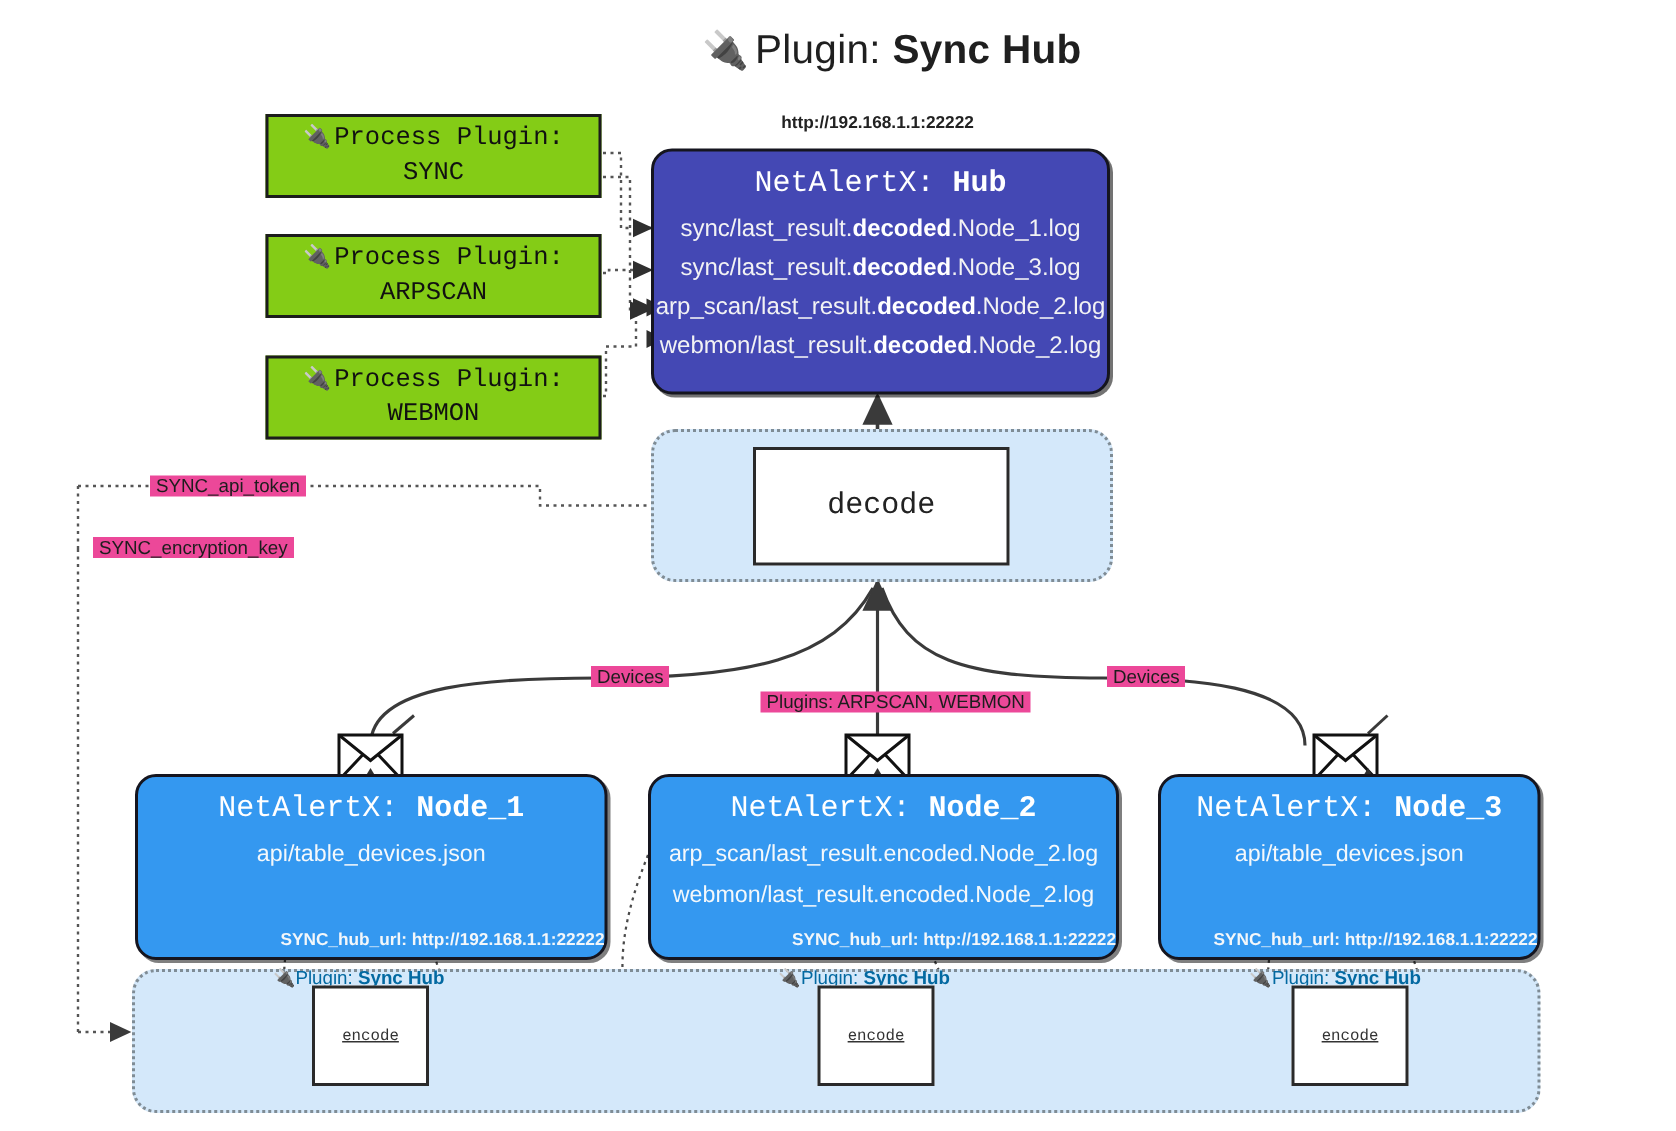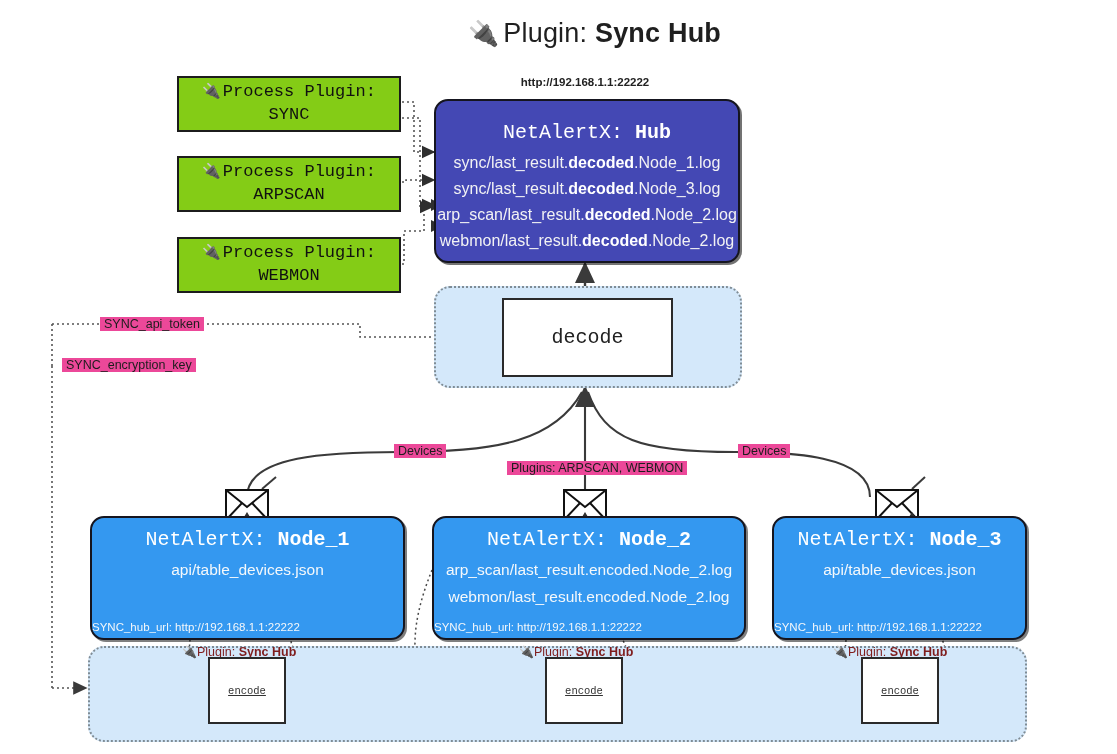--- a/index.html
+++ b/index.html
@@ -18,56 +18,56 @@
         font-size:17px;line-height:1.35;color:#111;
         display:flex;flex-direction:column;align-items:center;justify-content:center;}
   .mbox .l1{white-space:nowrap;}
   .mbox .l2{white-space:nowrap;}
   .mbox .plug{font-family:"DejaVu Sans",sans-serif;font-size:15px;margin-right:2px;}
 
   .hub{position:absolute;left:434px;top:99px;width:302px;height:160px;
        background:#4448b4;border:2px solid #15151f;border-radius:14px;
        box-shadow:2px 2px 0 rgba(0,0,0,.55);}
   .hub .hdr{font-family:"Liberation Mono","DejaVu Sans Mono",monospace;
-       font-size:20px;color:#fff;text-align:center;margin-top:20px;}
+       font-size:20px;color:#fff;text-align:center;margin-top:10px;}
   .hub .hdr b{font-weight:bold;}
   .hub .row{color:#f2f2f4;font-size:16px;line-height:1.0;text-align:right;
             white-space:nowrap;}
   .hub .row b{font-weight:bold;color:#fff;}
   .hub .rows{margin-top:11px;display:flex;flex-direction:column;gap:10px;align-items:center;}
   .huburl{position:absolute;left:434px;top:76px;width:302px;text-align:center;
           font-size:11.5px;font-weight:bold;color:#222;}
 
   .band{position:absolute;background:#d4e8fa;border:2px dotted #7f8c95;border-radius:16px;}
   .decodeband{left:434px;top:286px;width:304px;height:98px;}
   .bottomband{left:88px;top:646px;width:935px;height:92px;}
 
   .wbox{position:absolute;background:#fff;border:2px solid #2a2a2a;
         display:flex;align-items:center;justify-content:center;}
   .decode{left:502px;top:298px;width:167px;height:75px;
           font-family:"Liberation Mono","DejaVu Sans Mono",monospace;font-size:20px;color:#222;}
   .encode{width:74px;height:63px;font-family:"Liberation Mono","DejaVu Sans Mono",monospace;
           font-size:10.5px;color:#333;top:657px;text-decoration:underline;}
   .enc1{left:208px;} .enc2{left:545px;} .enc3{left:861px;}
 
-  .plugcap{position:absolute;top:645px;font-size:12.5px;color:#7f1d1d;white-space:nowrap;text-align:center;}
+  .plugcap{position:absolute;top:645px;font-size:12.5px;color:#0369a1;white-space:nowrap;text-align:center;}
   .plugcap .plug{font-size:12px;}
   .plugcap b{font-weight:bold;}
   .pc1{left:182px;} .pc2{left:519px;} .pc3{left:833px;}
 
   .node{position:absolute;top:516px;height:120px;background:#3498f0;
         border:2px solid #15151f;border-radius:14px;box-shadow:2px 2px 0 rgba(0,0,0,.5);}
   .n1{left:90px;width:311px;} .n2{left:432px;width:310px;} .n3{left:772px;width:251px;}
   .node .hdr{font-family:Liberation Mono, monospace;font-size:20px;
              color:#fff;text-align:center;margin-top:10px;white-space:nowrap;}
   .node .hdr b{font-weight:bold;}
   .node .sub{color:#f4f8fb;font-size:15.5px;text-align:center;white-space:nowrap;}
   .node .subs{margin-top:10px;display:flex;flex-direction:column;gap:9px;align-items:center;}
-  .node .url{position:absolute;left:0;bottom:5px;width:100%;text-align:left;
-             font-size:11.5px;font-weight:normal;color:#f3f7fa;white-space:nowrap;margin-top:40px;}
+  .node .url{position:absolute;left:0;bottom:5px;width:100%;text-align:right;
+             font-size:11.5px;font-weight:bold;color:#f3f7fa;white-space:nowrap;margin-top:40px;}
 
   .edgelabel{position:absolute;font-size:12.5px;color:#1d1d1d;background:#ec4899;
              padding:0 4px;white-space:nowrap;}
   .lbl-dev1{left:394px;top:444px;}
   .lbl-dev2{left:738px;top:444px;}
   .lbl-plug{left:507px;top:461px;}
   .lbl-token{left:100px;top:317px;}
   .lbl-key{left:62px;top:358px;}
 </style>
 </head>

